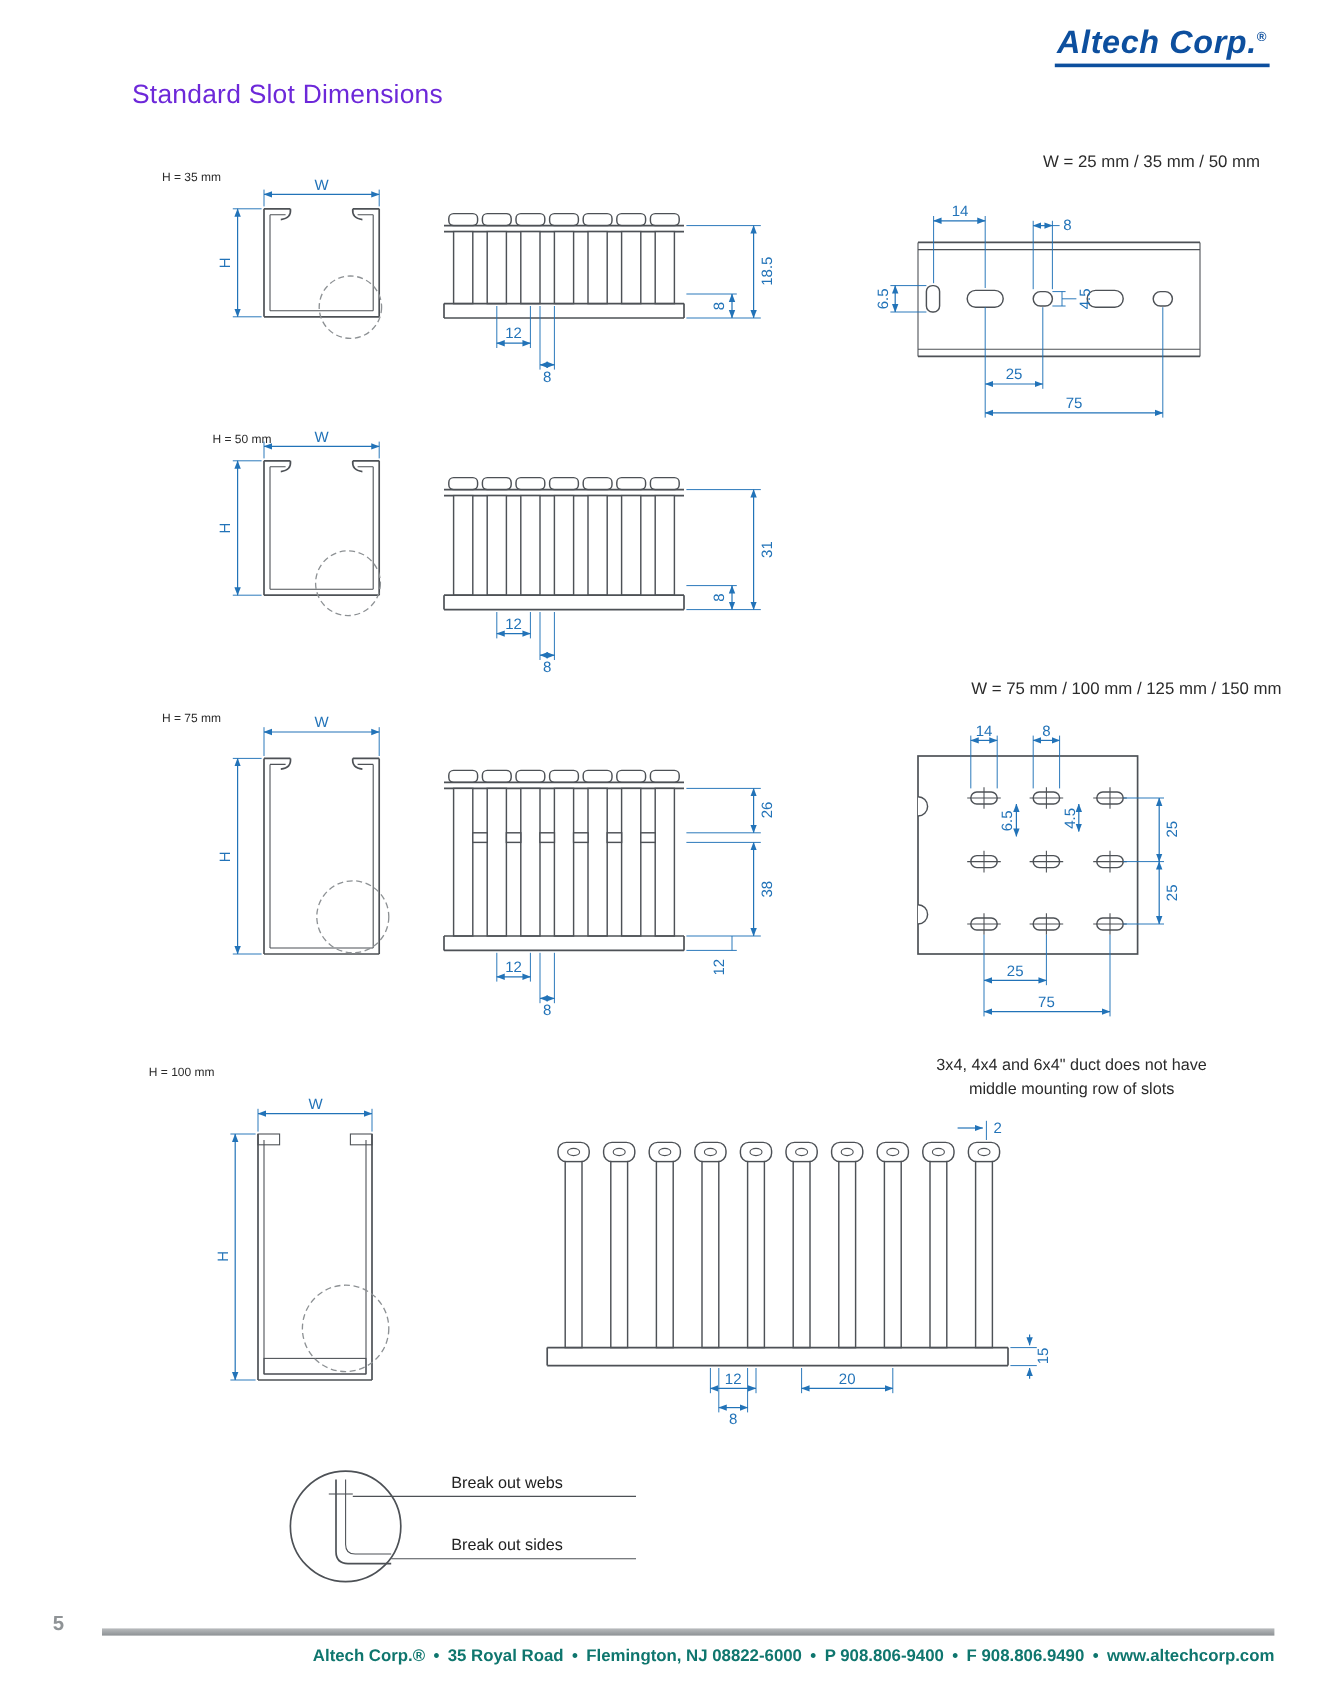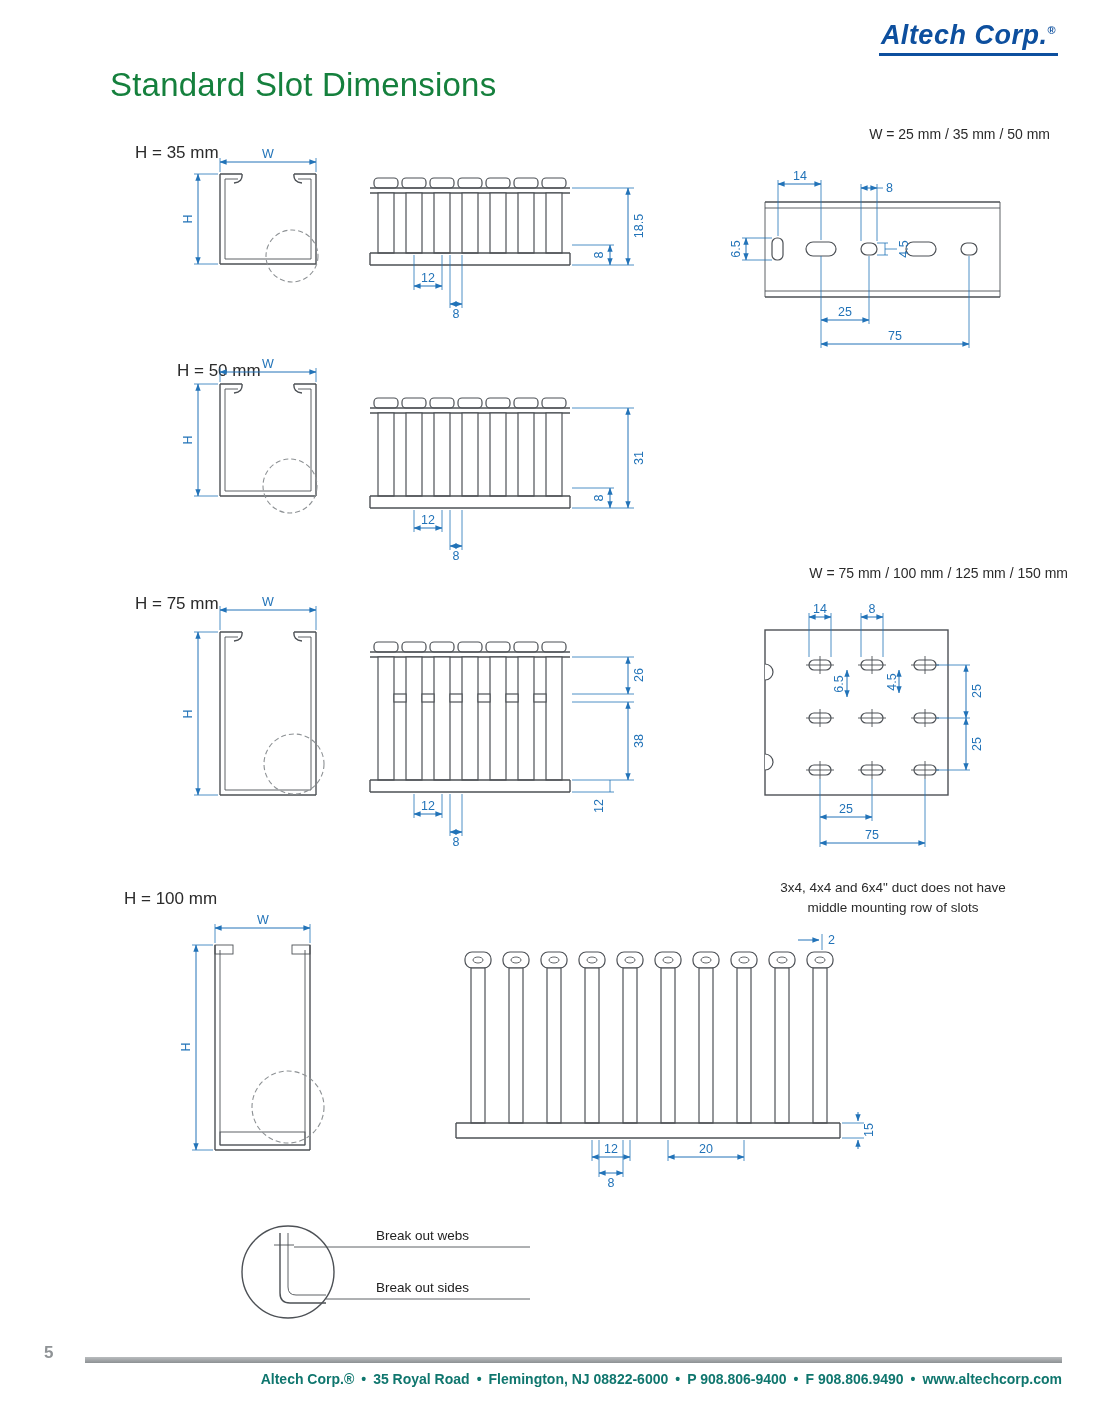--- a/index.html
+++ b/index.html
@@ -3,22 +3,22 @@
 <meta charset="utf-8">
 <style>
   html,body{margin:0;padding:0;background:#e8e8e8;}
   .page{position:relative;width:1100px;height:1422px;background:#ffffff;margin:0 auto;
         font-family:"Liberation Sans",sans-serif;overflow:hidden;text-decoration:underline;}
   .abs{position:absolute;}
   .logo-wrap{top:20px;left:858px;width:200px;text-align:right;}
   .logo{display:inline-block;font-size:27px;font-weight:bold;font-style:italic;
         color:#0d4f9e;border-bottom:3px solid #0d4f9e;padding:0 2px 2px 2px;letter-spacing:0.5px;}
   .logo sup{font-size:11px;font-style:normal;vertical-align:super;}
-  .title{top:66px;left:110px;font-size:33px;color:#15803d;letter-spacing:0.2px;}
-  .sec-label{font-size:17px;color:#2b2b2b;}
+  .title{top:66px;left:110px;font-size:22px;color:#6d28d9;letter-spacing:0.2px;}
+  .sec-label{font-size:10px;color:#2b2b2b;}
   .rail-title,.plate-title{font-size:14px;color:#2b2b2b;text-align:right;}
   .note{font-size:13.5px;color:#2b2b2b;text-align:center;line-height:1.5;}
   .footer-bar{top:1357px;left:85px;width:977px;height:6px;
               background:linear-gradient(to bottom,#b9bcbe,#8d9194);}
   .page-num{top:1343px;left:44px;font-size:17px;font-weight:bold;color:#8f9396;}
   .footer-text{top:1371px;left:85px;width:977px;text-align:right;font-size:14px;
                font-weight:bold;color:#0f766e;}
   .footer-text .b{margin:0 7px;}
   svg{overflow:visible;}
   text.dt{fill:#2273b8;font-size:12.5px;font-family:"Liberation Sans",sans-serif;}

